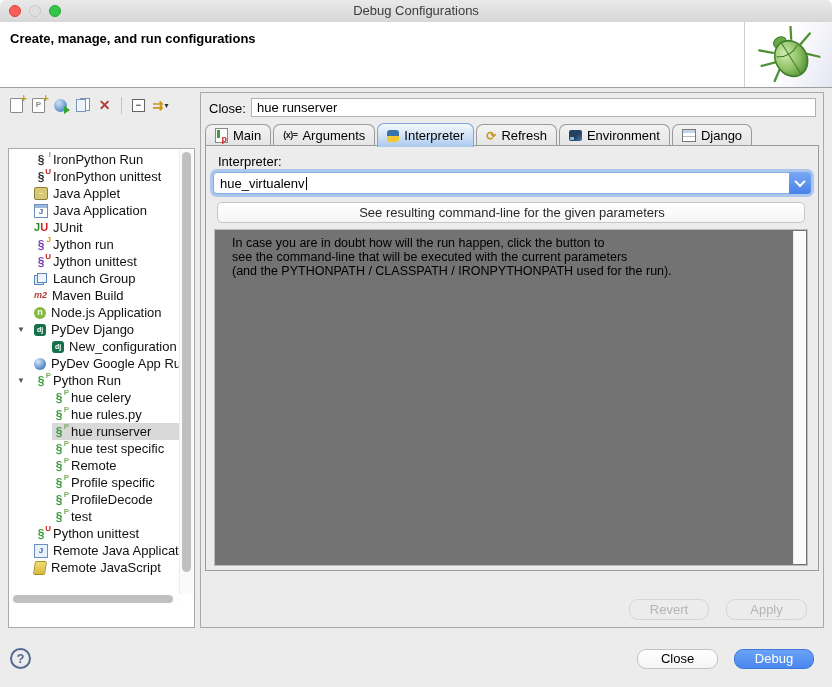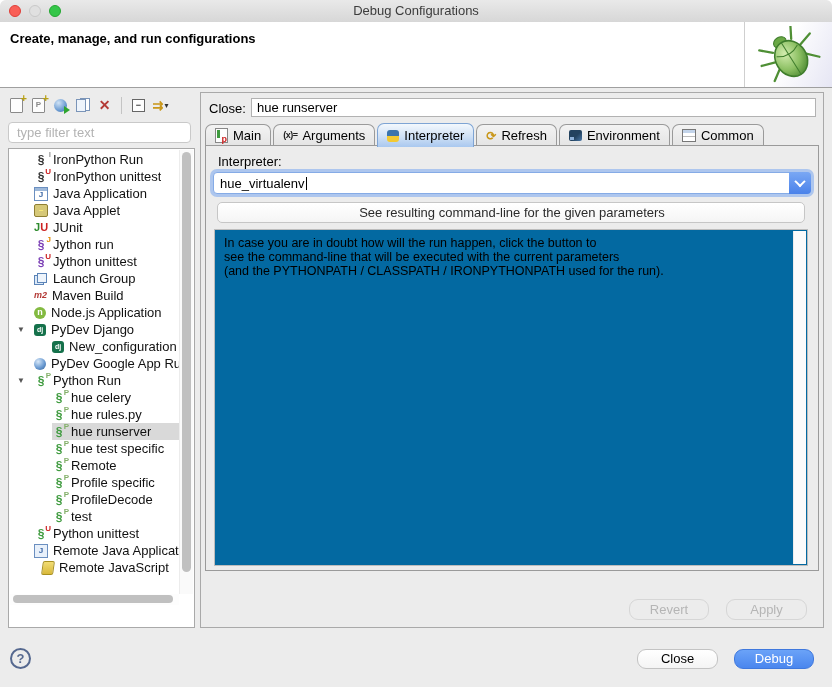--- a/index.html
+++ b/index.html
@@ -53,21 +53,21 @@
   .tabfolder{position:absolute;left:4px;top:52px;right:4px;height:426px;border:1px solid #9a9a9a;background:#ececec;box-sizing:border-box;}
 
   .interp-label{position:absolute;left:12px;top:8px;font-size:13px;color:#000;}
   .combo{position:absolute;left:7px;right:7px;top:26px;height:22px;background:#fff;border:1px solid #85abе6;border:1px solid #85abe6;border-radius:4px;box-shadow:0 0 0 3px rgba(110,160,240,.5);box-sizing:border-box;display:flex;align-items:center;}
   .combo-text{font-size:13px;color:#000;padding-left:6px;}
   .caret-bar{display:inline-block;width:1px;height:13px;background:#000;margin-left:1px;}
   .combo-btn{position:absolute;right:-1px;top:-1px;bottom:-1px;width:22px;background:linear-gradient(#7aa8f4,#4a82ea);border-radius:0 4px 4px 0;display:flex;align-items:center;justify-content:center;}
   .chev{width:6px;height:6px;border-right:2px solid #fff;border-bottom:2px solid #fff;transform:rotate(45deg) translate(-1px,-1px);}
 
   .cmd-btn{position:absolute;left:11px;right:13px;top:56px;height:21px;background:linear-gradient(#ffffff,#f5f5f5);border:1px solid #c6c6c6;border-radius:5px;font-size:13px;color:#2b2b2b;display:flex;align-items:center;justify-content:center;font-family:"Liberation Sans",sans-serif;padding-left:8px;}
-  .infobox{position:absolute;left:8px;right:10px;top:83px;bottom:4px;background:#0369a1;border:1px solid #bdbdbd;box-sizing:border-box;padding:6px 9px;}
+  .infobox{position:absolute;left:8px;right:10px;top:83px;bottom:4px;background:#737373;border:1px solid #bdbdbd;box-sizing:border-box;padding:6px 17px;}
   .infoline{font-size:12.5px;color:#000;line-height:14px;}
   .itrack{position:absolute;top:1px;bottom:1px;right:1px;width:12px;background:#fbfbfb;border-left:1px solid #ececec;}
 
   .btn{border-radius:9px;font-size:13px;text-align:center;font-family:"Liberation Sans",sans-serif;box-sizing:border-box;}
   .revert-btn{position:absolute;left:428px;top:506px;width:80px;height:21px;line-height:19px;background:#ececec;border:1px solid #d6d6d6;color:#b5b5b5;}
   .apply-btn{position:absolute;left:525px;top:506px;width:81px;height:21px;line-height:19px;background:#ececec;border:1px solid #d6d6d6;color:#b5b5b5;}
 
   
   .help-btn{position:absolute;left:10px;top:648px;width:21px;height:21px;border:2px solid #55688f;border-radius:50%;color:#55688f;font-size:13px;font-weight:bold;display:flex;align-items:center;justify-content:center;box-sizing:border-box;background:transparent;}
   .close-btn{position:absolute;left:637px;top:649px;width:81px;height:20px;line-height:18px;background:linear-gradient(#ffffff,#f4f4f4);border:1px solid #c3c3c3;color:#000;}
@@ -172,50 +172,49 @@
       <span class="tsep"></span>
       <div class="tbtn">
         <span class="ic i-collapse-all-icon"></span>
       </div>
       <div class="tbtn">
         <span class="ic i-filter-icon">⇉</span>
         <span class="tcaret">▾</span>
       </div>
     </div>
 
-  <input class="filter-input" placeholder="type filter text" style="">
 
   <div class="left-panel">
     <div class="tree">
         <div class="tree-row">
           <span class="arrow"></span>
           <span class="row-inner" style="margin-left: 0px;">
             <span class="ic i-ironpython-run-icon snake" style="color: rgb(51, 51, 51);">§<span class="sup" style="color: rgb(154, 154, 154);">I</span></span>
             <span class="row-label">IronPython Run</span>
           </span>
         </div>
         <div class="tree-row">
           <span class="arrow"></span>
           <span class="row-inner" style="margin-left: 0px;">
             <span class="ic i-ironpython-unittest-icon snake" style="color: rgb(51, 51, 51);">§<span class="sup" style="color: rgb(204, 34, 34);">U</span></span>
             <span class="row-label">IronPython unittest</span>
           </span>
         </div>
         <div class="tree-row">
           <span class="arrow"></span>
           <span class="row-inner" style="margin-left: 0px;">
+            <span class="ic i-java-applet-icon"></span>
+            <span class="row-label">Java Applet</span>
+          </span>
+        </div>
+        <div class="tree-row">
+          <span class="arrow"></span>
+          <span class="row-inner" style="margin-left: 0px;">
             <span class="ic i-java-application-icon"></span>
             <span class="row-label">Java Application</span>
-          </span>
-        </div>
-        <div class="tree-row">
-          <span class="arrow"></span>
-          <span class="row-inner" style="margin-left: 0px;">
-            <span class="ic i-java-applet-icon"></span>
-            <span class="row-label">Java Applet</span>
           </span>
         </div>
         <div class="tree-row">
           <span class="arrow"></span>
           <span class="row-inner" style="margin-left: 0px;">
             <span class="ic i-junit-icon">
               <span style="color: rgb(46, 139, 46);">J</span>
               <span style="color: rgb(204, 34, 34);">U</span>
             </span>
             <span class="row-label">JUnit</span>
@@ -349,21 +348,21 @@
         </div>
         <div class="tree-row">
           <span class="arrow"></span>
           <span class="row-inner" style="margin-left: 0px;">
             <span class="ic i-remote-java-icon">J</span>
             <span class="row-label">Remote Java Application</span>
           </span>
         </div>
         <div class="tree-row">
           <span class="arrow"></span>
-          <span class="row-inner" style="margin-left: 8px;">
+          <span class="row-inner" style="margin-left: 0px;">
             <span class="ic i-remote-js-icon"></span>
             <span class="row-label">Remote JavaScript</span>
           </span>
         </div>
       </div>
     <div class="vscroll">
       <div class="vthumb"></div>
     </div>
     <div class="hscroll">
       <div class="hthumb"></div>
@@ -390,21 +389,21 @@
         <div class="tab">
           <span class="ic i-refresh-tab-icon">⟳</span>
           <span class="tab-label">Refresh</span>
         </div>
         <div class="tab">
           <span class="ic i-environment-tab-icon"></span>
           <span class="tab-label">Environment</span>
         </div>
         <div class="tab">
           <span class="ic i-common-tab-icon"></span>
-          <span class="tab-label">Common</span>
+          <span class="tab-label">Django</span>
         </div>
       </div>
 
     <div class="tabfolder">
       <span class="interp-label">Interpreter:</span>
       <div class="combo">
         <span class="combo-text">hue_virtualenv</span>
         <span class="caret-bar"></span>
         <span class="combo-btn">
           <span class="chev"></span>

